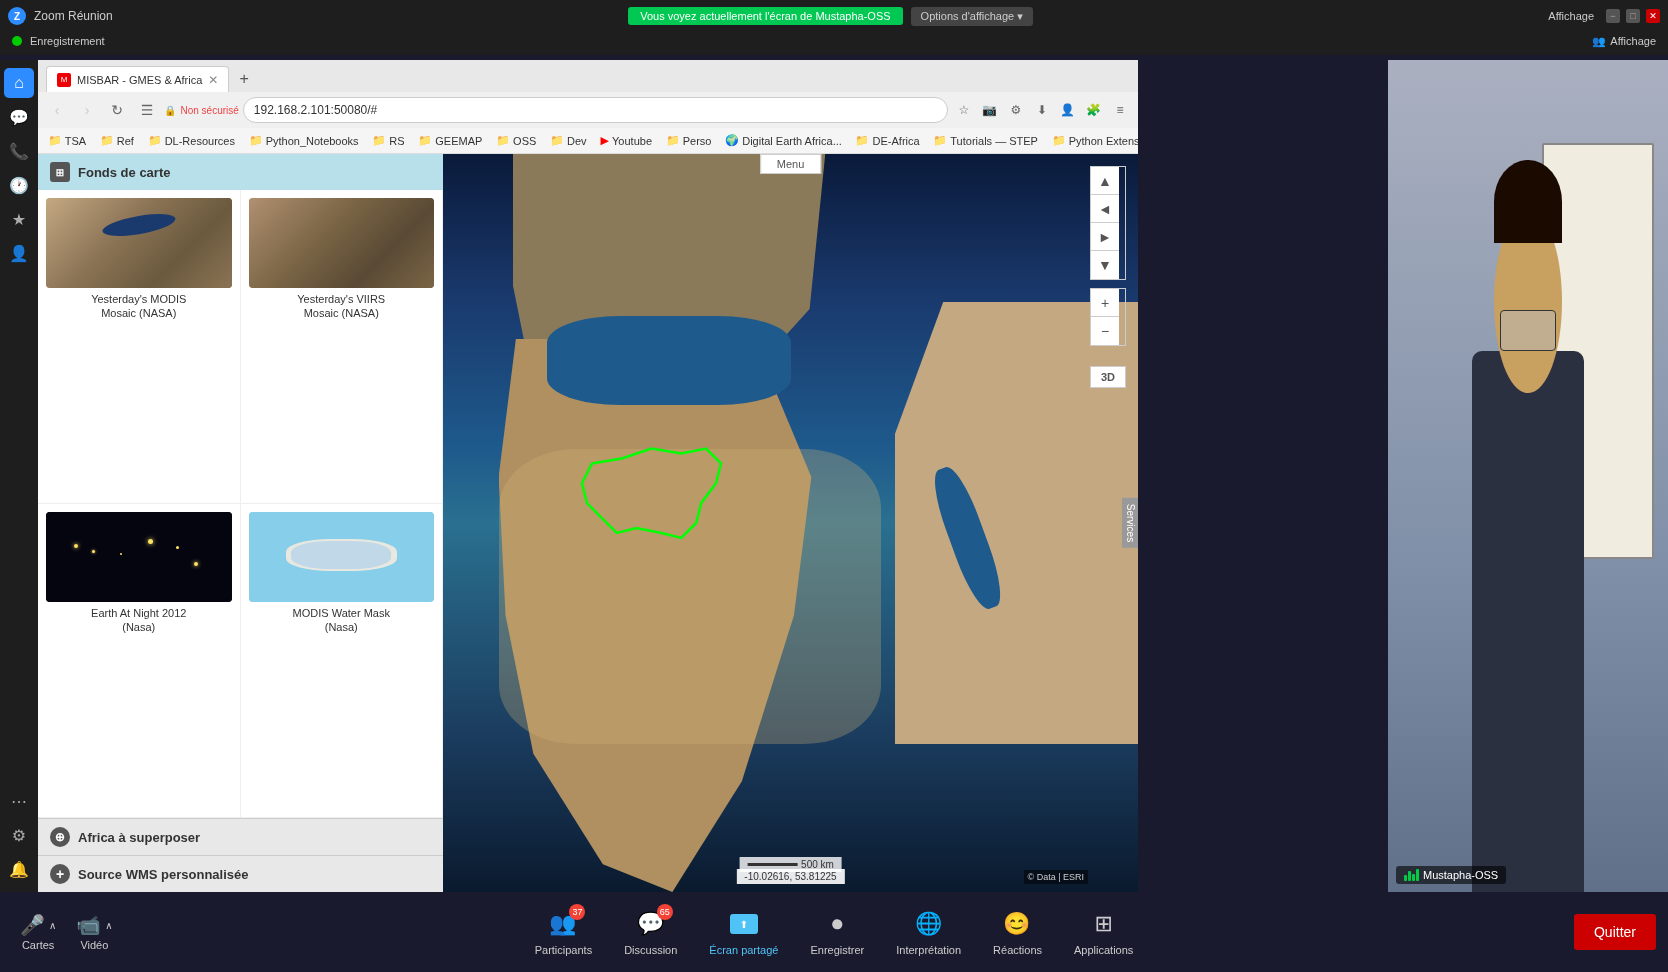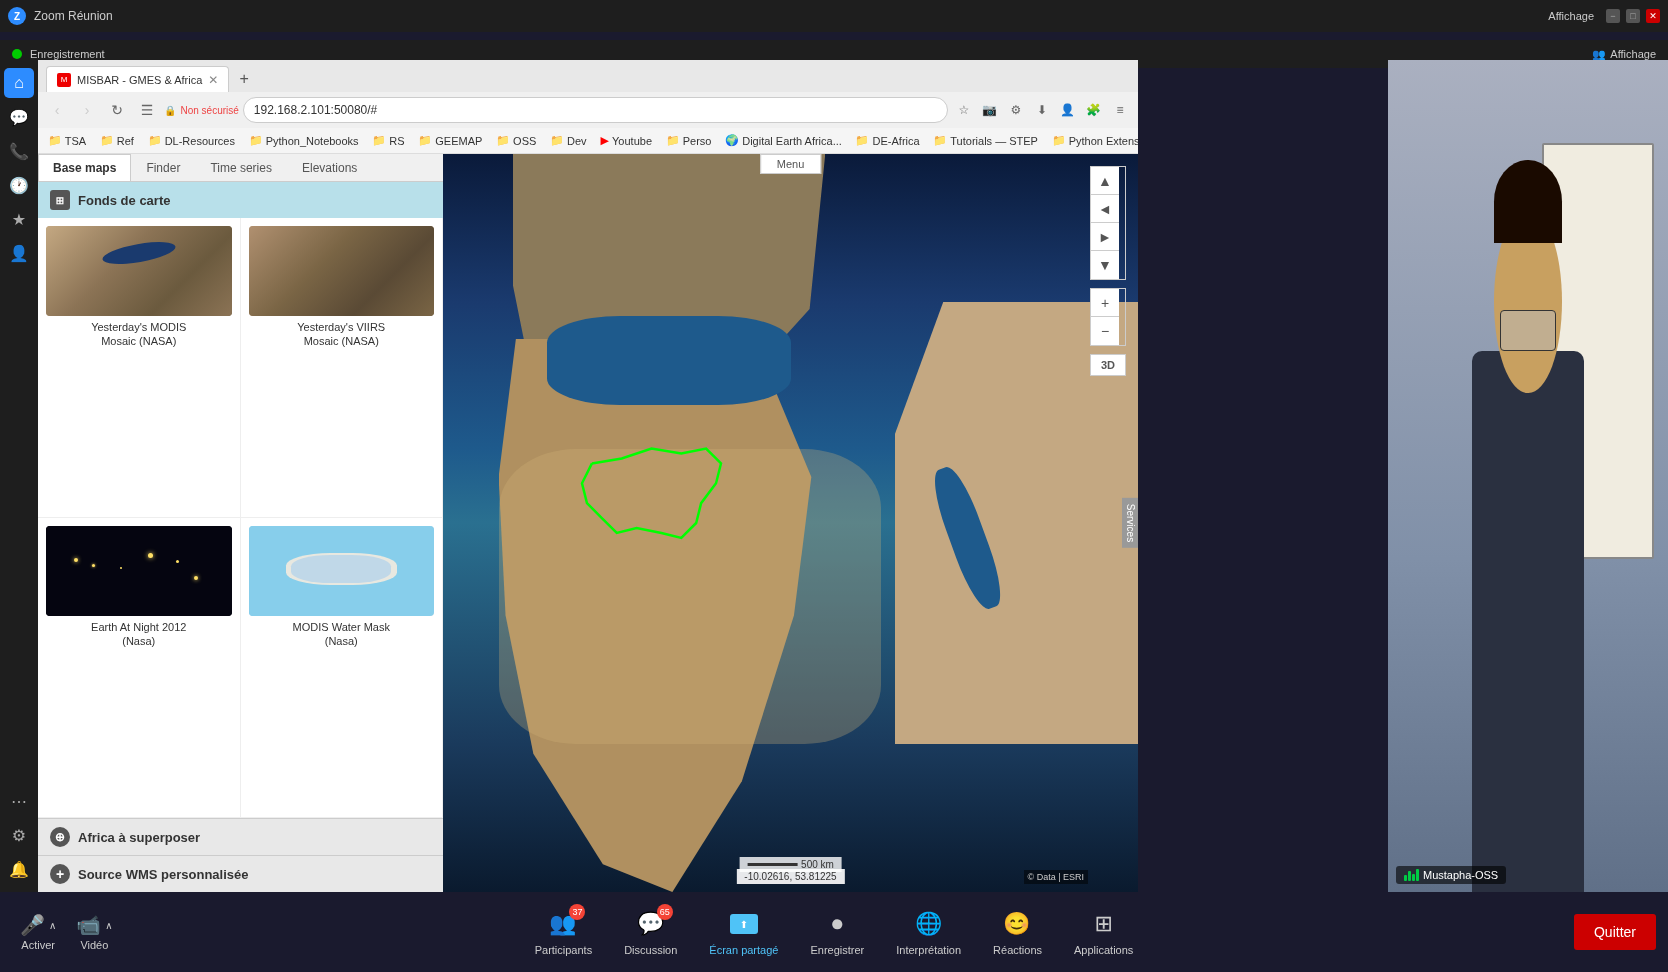--- a/index.html
+++ b/index.html
@@ -69,21 +69,21 @@
       background: #555;
       border: none;
       cursor: pointer;
       display: flex; align-items: center; justify-content: center;
       color: #aaa; font-size: 9px;
     }
 
     
     .recording-bar {
       position: absolute;
-      top: 40px; left: 0; right: 0;
+      top: 27px; left: 0; right: 0;
       height: 28px;
       background: #1e1e1e;
       display: flex;
       align-items: center;
       padding: 0 12px;
       gap: 8px;
     }
     .rec-dot {
       width: 10px; height: 10px;
       border-radius: 50%;
@@ -416,21 +416,21 @@
     
     .btn-3d {
       background: white;
       border: 1px solid #ccc;
       width: 36px; height: 22px;
       font-size: 11px;
       font-weight: bold;
       color: #555;
       cursor: pointer;
       display: flex; align-items: center; justify-content: center;
-      margin-top: 4px;
+      margin-top: 16px;
     }
 
     
     .map-scale {
       position: absolute;
       bottom: 20px;
       left: 50%;
       transform: translateX(-50%);
       background: rgba(255,255,255,0.8);
       padding: 2px 8px;
@@ -602,20 +602,24 @@
       border-radius: 3px;
     }
   </style>
 </head>
 <body>
 
 <div class="zoom-titlebar">
   <div class="zoom-titlebar-left">
     <div class="zoom-logo">Z</div>
     <span class="zoom-title">Zoom Réunion</span>
+  </div>
+  <div class="zoom-titlebar-center">
+    <div class="screen-sharing-banner">Vous voyez actuellement l'écran de Mustapha-OSS</div>
+    <button class="display-options-btn">Options d'affichage ▾</button>
   </div>
   <div class="zoom-titlebar-right">
     <span style="color:#ccc;font-size:11px;">Affichage</span>
     <div class="win-controls">
       <button class="win-btn">−</button>
       <button class="win-btn">□</button>
       <button class="win-btn" style="background:#c00;color:white;">✕</button>
     </div>
   </div>
 </div>
@@ -730,26 +734,20 @@
       <span>📁</span>
         <span>Python Extension P...</span>
     </div>
 
   </div>
 
   <div class="map-container">
 
     <div class="app-sidebar">
 
-      <div class="app-nav-tabs">
-        <div class="app-tab active">Base maps</div>
-        <div class="app-tab">Finder</div>
-        <div class="app-tab">Time series</div>
-        <div class="app-tab">Elevations</div>
-      </div>
 
       <div class="app-section-header">
         <div class="app-section-icon">⊞</div>
         <span>Fonds de carte</span>
       </div>
 
       <div class="basemaps-grid">
 
         <div class="basemap-item">
           <div class="basemap-thumb thumb-modis">
@@ -889,21 +887,21 @@
   </div>
 </div>
 
 <div class="taskbar">
   <div class="taskbar-left">
     <div class="taskbar-left-item">
       <div class="icon-row">
         <span style="font-size:20px;color:#ccc;">🎤</span>
         <span style="font-size:10px;color:#ccc;">∧</span>
       </div>
-      <span class="taskbar-label">Activer</span>
+      <span class="taskbar-label">Cartes</span>
     </div>
     <div class="taskbar-left-item">
       <div class="icon-row">
         <span style="font-size:20px;color:#ccc;">📹</span>
         <span style="font-size:10px;color:#ccc;">∧</span>
       </div>
       <span class="taskbar-label">Vidéo</span>
     </div>
   </div>
 

